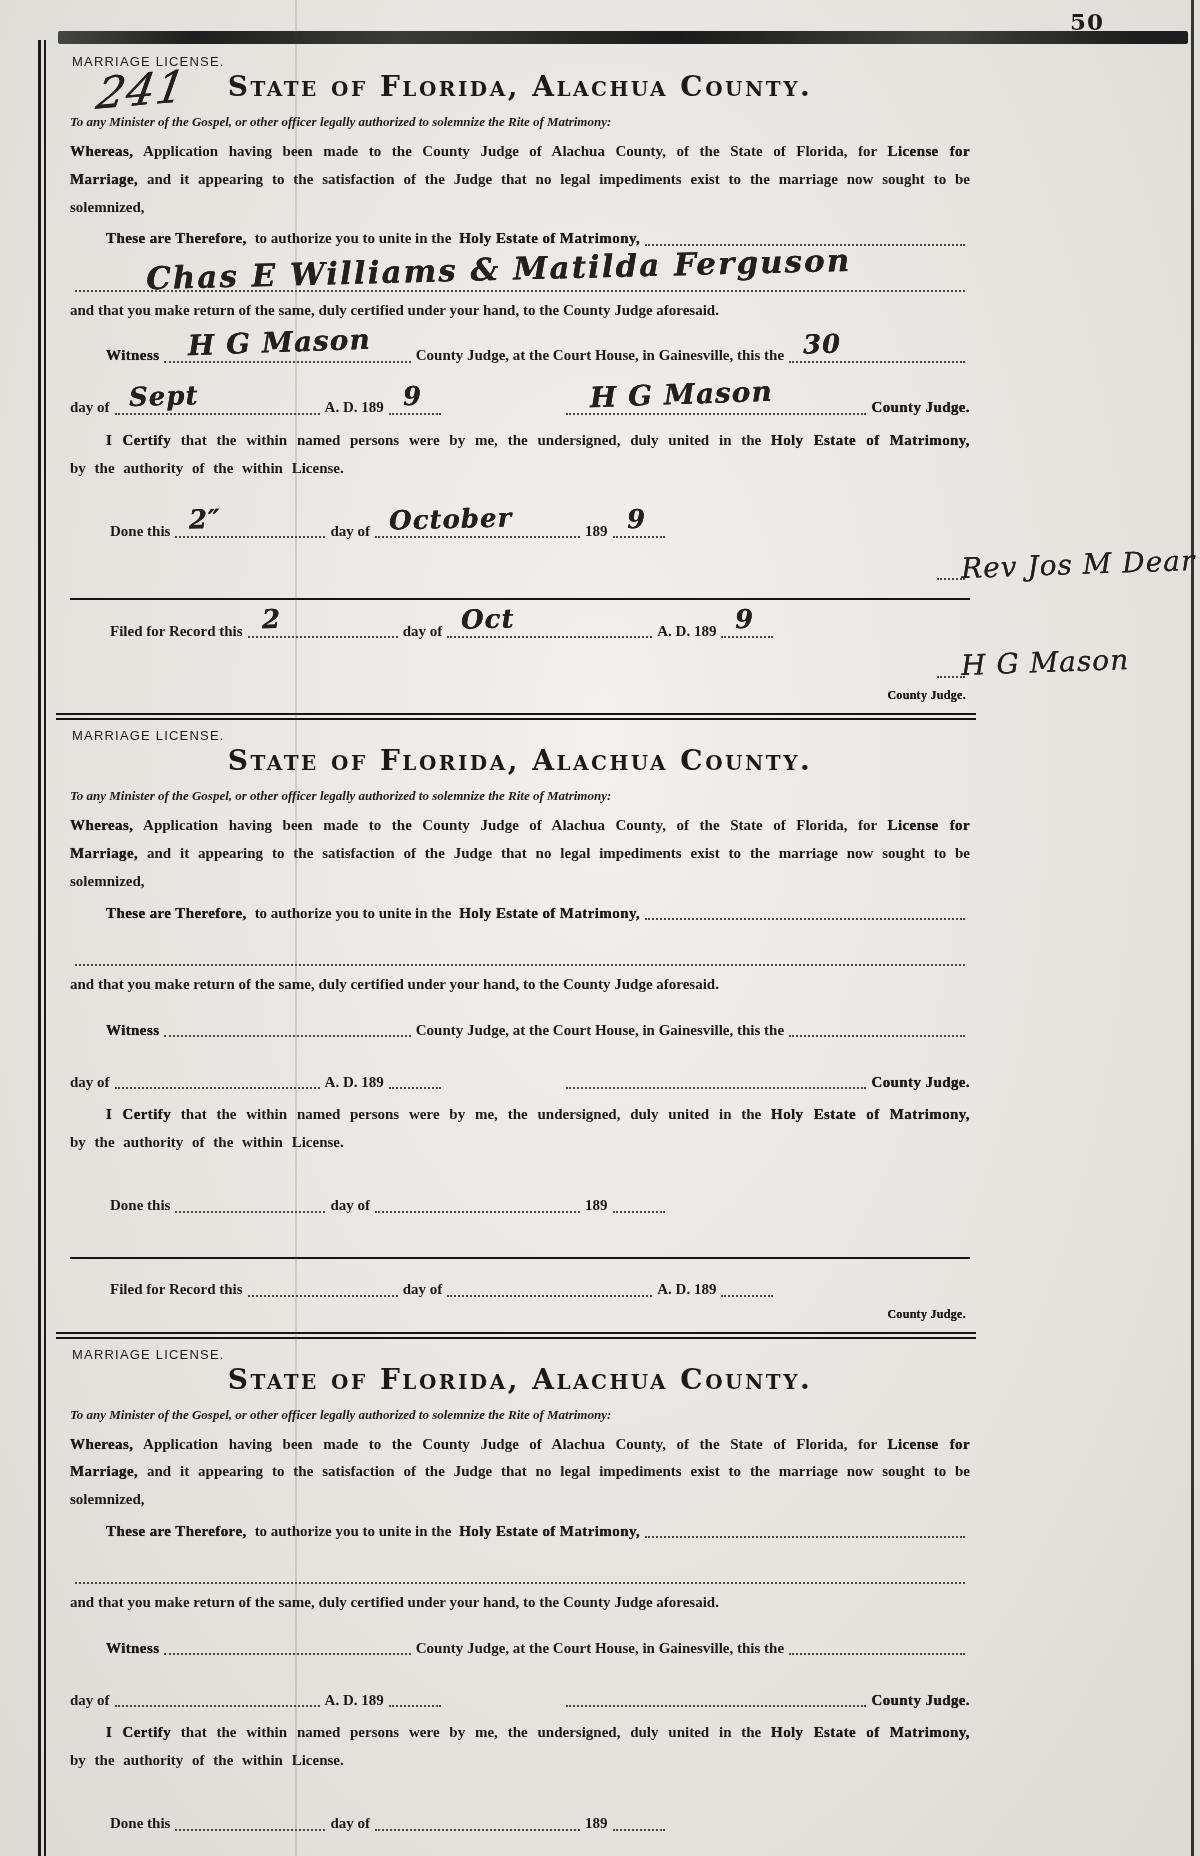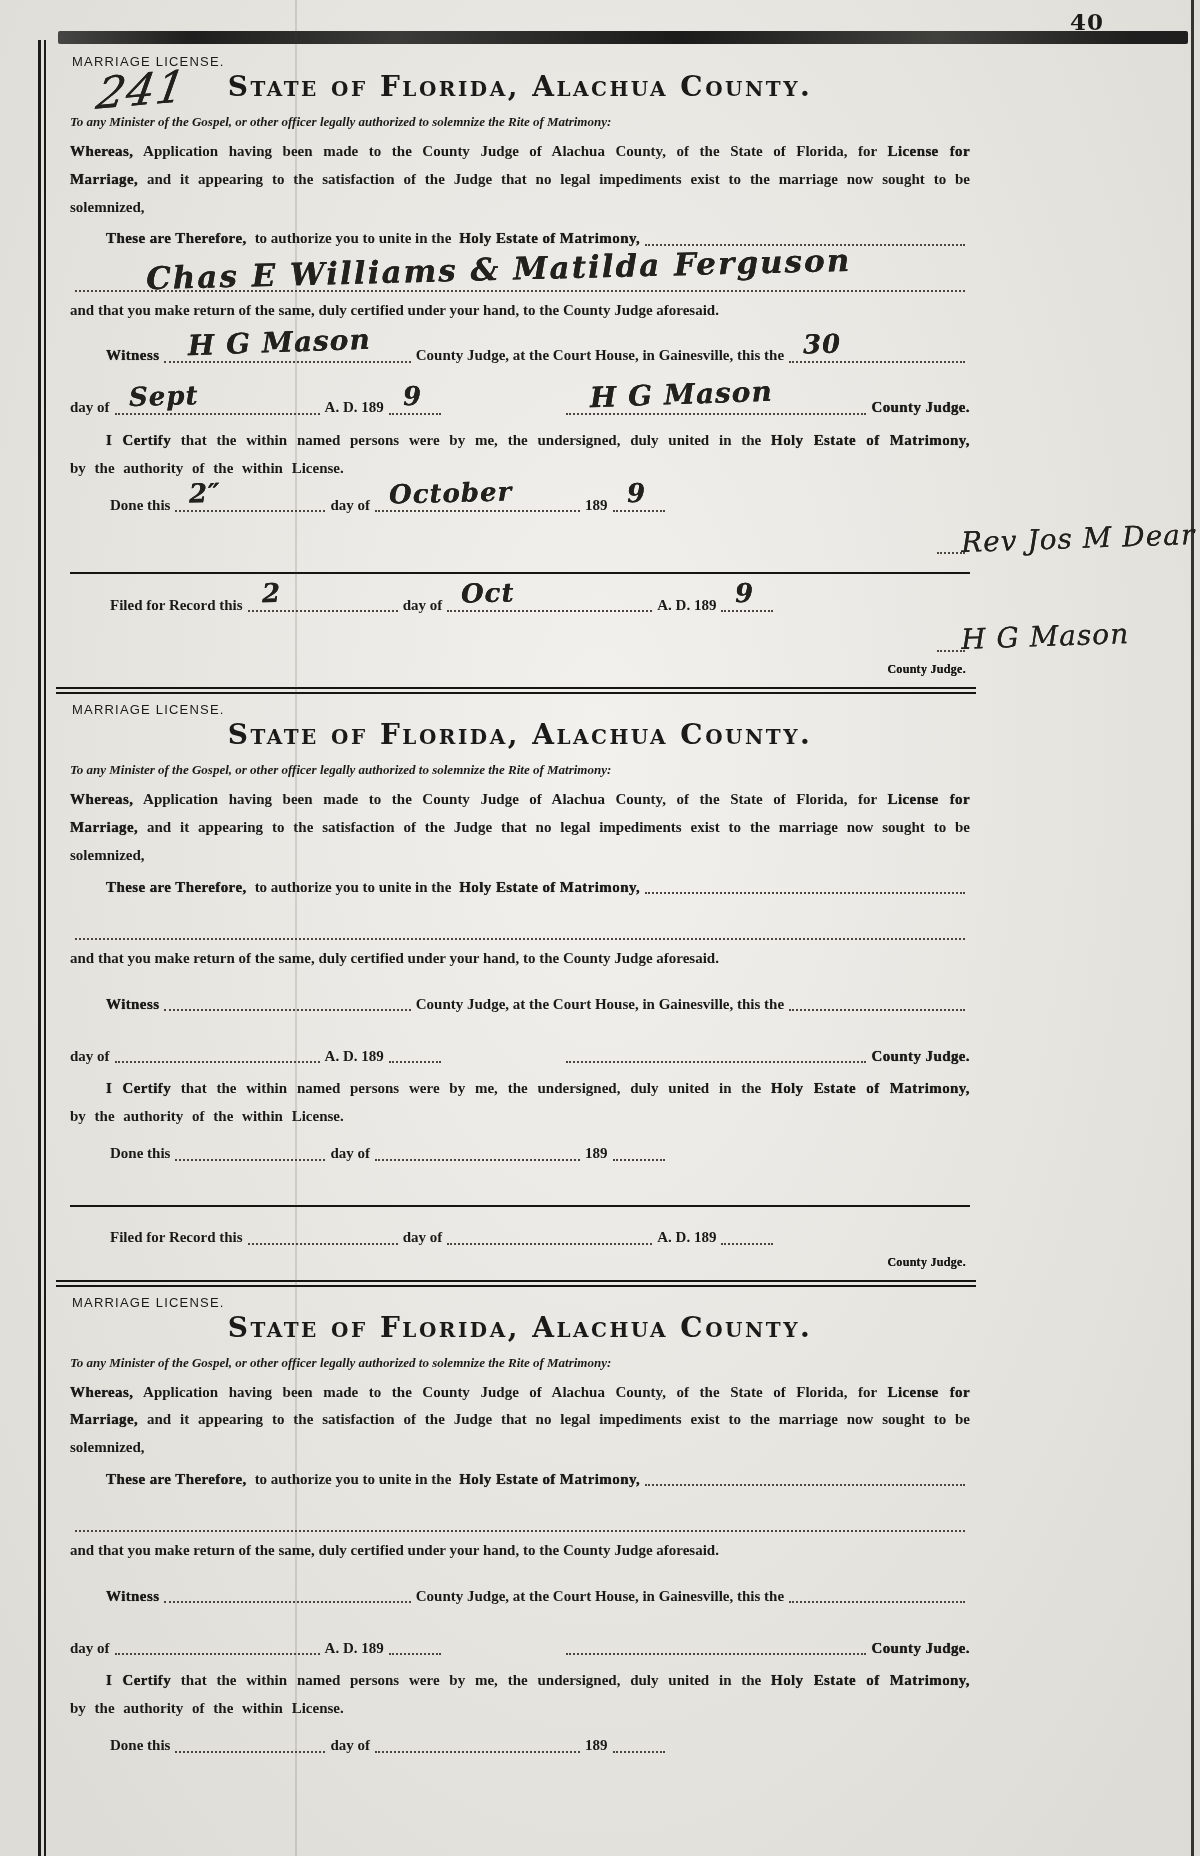--- a/index.html
+++ b/index.html
@@ -47,21 +47,21 @@
   .row { display:flex; align-items:flex-end; line-height:1.5; }
   .row > span { white-space:nowrap; }
   .ind { flex:0 0 36px; } .ind-sm { flex:0 0 40px; }
   .gap { flex:0 0 8px; }
   .dots { flex:1 1 auto; min-width:28px; border-bottom:2px dotted #4a453d;
     position:relative; bottom:4px; height:0; margin:0 5px; }
   .w50 { flex:0 0 52px; } .w150 { flex:0 0 150px; }
   .w200 { flex:0 0 205px; } .w300 { flex:0 0 300px; } .w420 { flex:0 0 430px; }
   .grow14 { flex:1.4 1 auto; }
   .spacer-flex { flex:1 1 auto; }
-  .mt6{margin-top:6px;} .mt10{margin-top:0;} .mt12{margin-top:12px;} .mt14{margin-top:14px;}
+  .mt6{margin-top:6px;} .mt10{margin-top:26px;} .mt12{margin-top:12px;} .mt14{margin-top:14px;}
   .h34{height:34px;} .h40{height:40px;} .h42{height:42px;}
   .name-row { height:46px; align-items:flex-end; }
   .spacer-sm { height:26px; } .spacer-xl { height:282px; }
 
   .handwriting { font-family:"DejaVu Serif", serif; font-style:italic; color:#23211d;
     text-shadow:0 0 .5px #23211d; letter-spacing:1px; }
   .hw-on-line { position:absolute; bottom:-3px; left:14px; font-size:26px;
     white-space:nowrap; transform:rotate(-1.5deg); }
   .hw-on-line.names { left:8%; font-size:31px; letter-spacing:2px; }
   .hw-on-line.sig { font-size:28px; left:24px; transform:rotate(-2deg); }
@@ -71,21 +71,21 @@
   .cj-small-row { display:flex; justify-content:flex-end; margin-top:6px; padding-right:4px; }
   .cj-small { font-size:12px; font-weight:bold; letter-spacing:.3px; text-shadow:0 0 .6px #141210; }
 </style>
 </head>
 <body>
 
 <div class="sheet">
   <div class="scan-topbar"></div>
   <div class="left-rule"></div>
   <div class="right-rule"></div>
-  <div class="page-number">40</div>
+  <div class="page-number">50</div>
 
   <div class="content">
 
     <section class="form">
       <div class="form-head">
         <div class="ml-label">MARRIAGE LICENSE.</div>
         <div class="license-number handwriting">241</div>
         <div class="form-title">State of Florida, Alachua County.</div>
       </div>
       <p class="italic-line">To any Minister of the Gospel, or other officer legally authorized to solemnize the Rite of Matrimony:</p>

